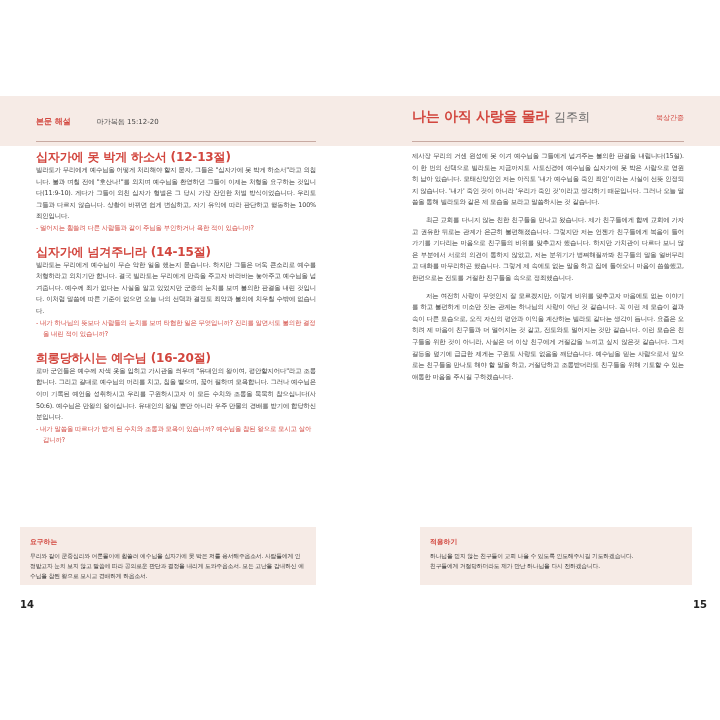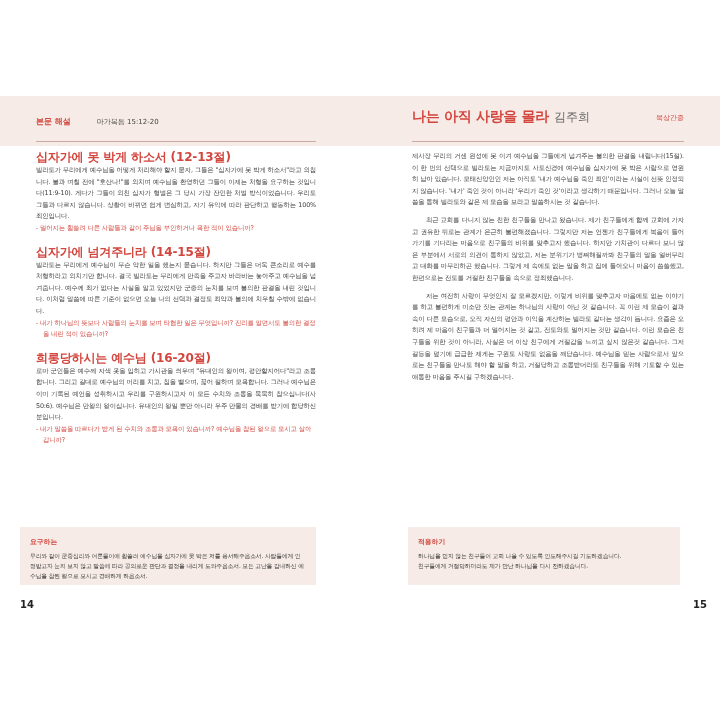--- a/index.html
+++ b/index.html
@@ -35,21 +35,21 @@
     .sec-body { text-align: justify; }
     .sec-q { color: #d2463e; padding-left: 7px; text-indent: -7px; }
     .sec { margin-bottom: 11px; }
 
     .para { text-align: justify; text-indent: 14px; margin-bottom: 6px; }
     .para.first { text-indent: 0; }
 
     
     .box { position: absolute; background: #f6ebe6; padding: 10px 10px; top: 431px; height: 58px; }
     .left .box { left: 20px; width: 296px; }
-    .right .box { left: 48px; width: 272px; }
+    .right .box { left: 60px; width: 272px; }
     .box-title { color: #d2463e; font-size: 6.8px; font-weight: bold; margin-bottom: 4px; }
     .box-body { font-size: 5.8px; line-height: 10px; color: #3a3a3a; letter-spacing: -0.15px; }
 
     .pnum { position: absolute; top: 503px; font-size: 10px; font-weight: bold; color: #222; }
     .left .pnum { left: 20px; }
     .right .pnum { left: 333px; }
   </style>
 </head>
 <body>
 

